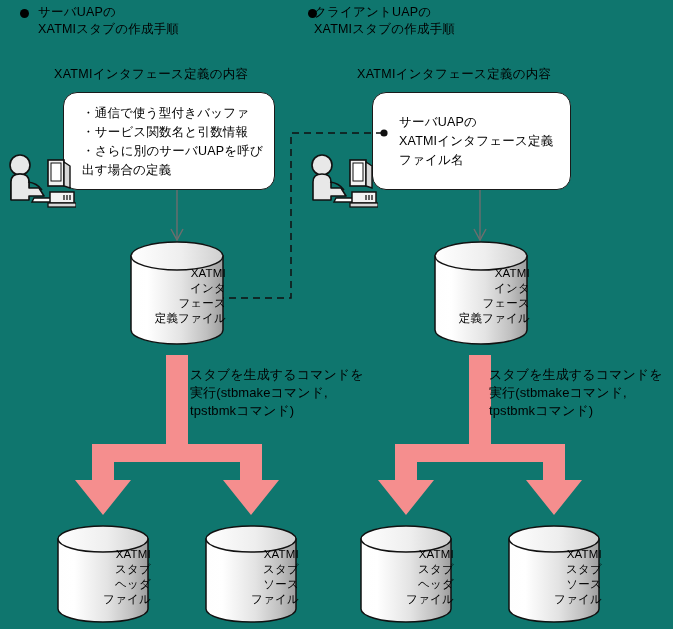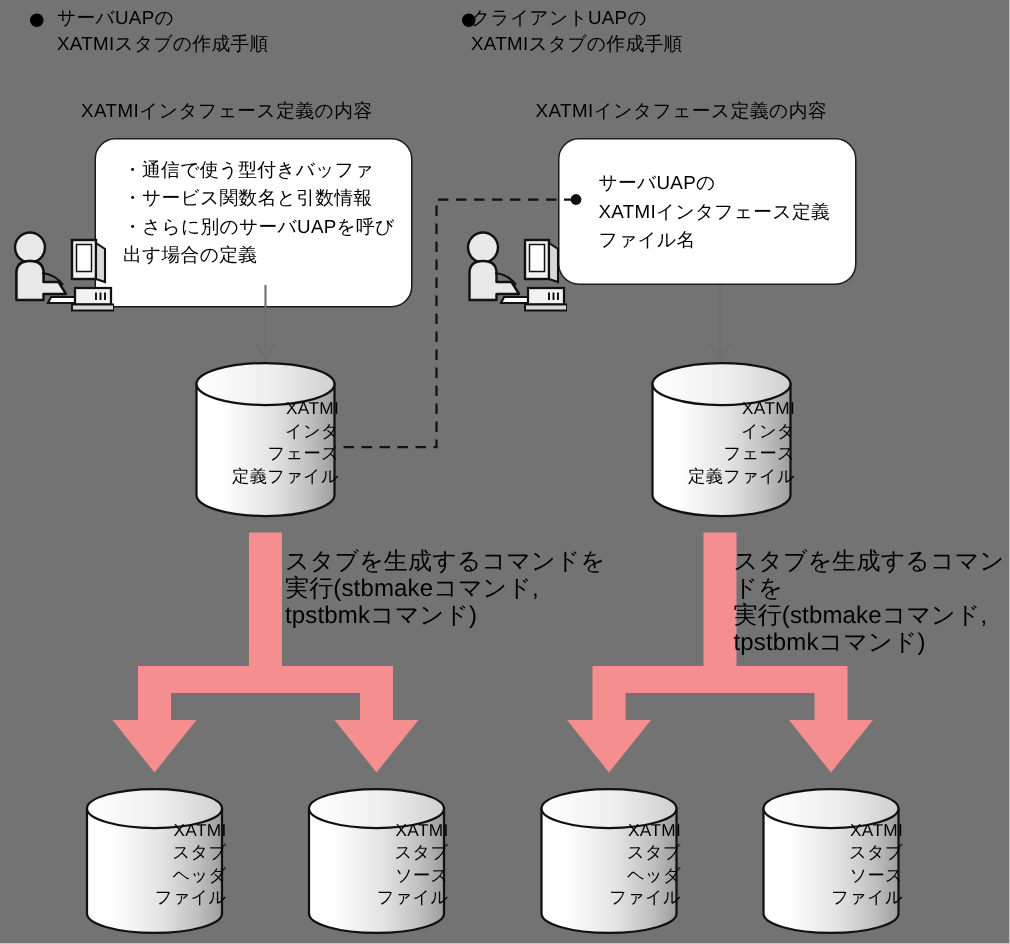--- a/index.html
+++ b/index.html
@@ -9,21 +9,21 @@
     background: #ffffff;
   }
   body {
     font-family: "Liberation Sans", "DejaVu Sans", sans-serif;
     color: #000000;
   }
   #canvas {
     position: relative;
     width: 673px;
     height: 629px;
-    background: #737373;
+    background: #0f766e;
     overflow: hidden;
   }
   .abs { position: absolute; }
 
   
   .sec-head {
     font-size: 12.5px;
     line-height: 17px;
     white-space: pre-line;
     letter-spacing: .2px;
@@ -68,21 +68,21 @@
     text-align: right;
     font-size: 11.5px;
     line-height: 15px;
     white-space: pre-line;
     letter-spacing: .2px;
     color: #000;
   }
 
   
   .cmd-text {
-    font-size: 16px;
+    font-size: 13px;
     line-height: 18px;
     white-space: pre-line;
     letter-spacing: .1px;
   }
 
   
   .overlay {
     position: absolute;
     left: 0; top: 0;
     width: 673px;
@@ -100,21 +100,21 @@
 XATMIスタブの作成手順</div>
 
   <span class="bullet" style="left:308px; top:9px;"></span>
   <div class="abs sec-head" style="left:314px; top:4px;">クライアントUAPの
 XATMIスタブの作成手順</div>
 
   <div class="abs caption" style="left:54px; top:66px;">XATMIインタフェース定義の内容</div>
 
   <div class="abs caption" style="left:357px; top:66px;">XATMIインタフェース定義の内容</div>
 
-  <div class="abs balloon" style="left:63px; top:92px; width:212px; height:113px;">
+  <div class="abs balloon" style="left:63px; top:92px; width:212px; height:98px;">
     <div class="abs balloon-text" style="left:18px; top:11px;">・通信で使う型付きバッファ
 ・サービス関数名と引数情報
 ・さらに別のサーバUAPを呼び
   出す場合の定義</div>
   </div>
 
   <div class="abs balloon" style="left:372px; top:92px; width:199px; height:98px;">
     <div class="abs balloon-text" style="left:26px; top:20px;">サーバUAPの
 XATMIインタフェース定義
 ファイル名</div>

